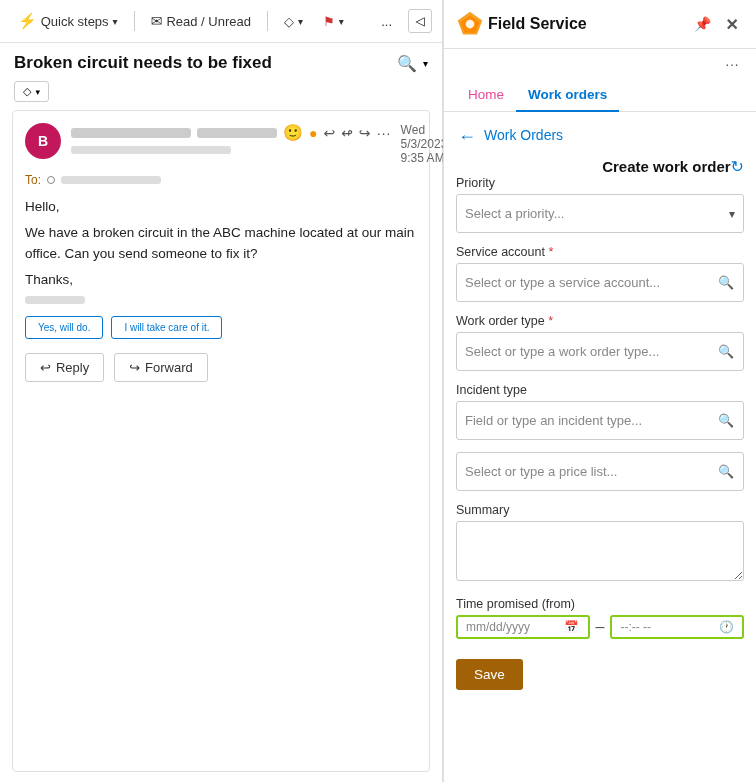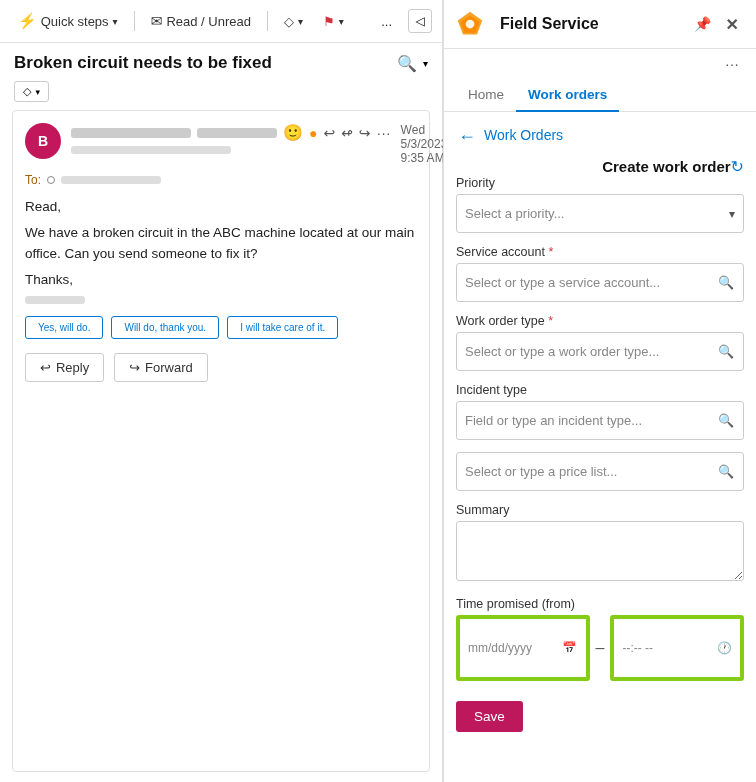--- a/index.html
+++ b/index.html
@@ -141,21 +141,21 @@
       flex-direction: column;
       background: #fff;
       border-left: 1px solid #e0e0e0;
     }
 
     .fs-header {
       display: flex;
       align-items: center;
       padding: 10px 12px;
       border-bottom: 1px solid #e0e0e0;
-      gap: 16px;
+      gap: 4px;
     }
     .fs-logo {
       width: 28px; height: 28px;
     }
     .fs-title {
       font-size: 16px;
       font-weight: 600;
       color: #111;
       flex: 1;
     }
@@ -172,21 +172,21 @@
 
     .fs-tabs {
       display: flex;
       border-bottom: 1px solid #e0e0e0;
       padding: 0 12px;
     }
     .fs-tab {
       padding: 8px 12px;
       font-size: 13.5px;
       cursor: pointer;
-      color: #737373;
+      color: #ec4899;
       border-bottom: 2px solid transparent;
       margin-bottom: -1px;
     }
     .fs-tab.active {
       color: #0078d4;
       border-bottom: 2.5px solid #0078d4;
       font-weight: 600;
     }
 
     .fs-content {
@@ -249,31 +249,31 @@
       min-height: 60px;
       resize: vertical;
       color: #333;
     }
 
     .time-row {
       display: flex; align-items: center; gap: 6px;
     }
     .time-input {
       flex: 1;
-      border: 4px solid #84cc16;
-      border-radius: 3px;
-      padding: 22px 8px;
+      border: 2px solid #84cc16;
+      border-radius: 3px;
+      padding: 3px 8px;
       font-size: 12px;
       color: #888;
       display: flex; align-items: center; justify-content: space-between;
     }
     .time-dash { color: #555; }
 
     .save-btn {
-      background: #be185d;
+      background: #a16207;
       color: #fff;
       border: none;
       border-radius: 3px;
       padding: 8px 18px;
       font-size: 13.5px;
       cursor: pointer;
       margin-top: 8px;
     }
 
     
@@ -349,29 +349,28 @@
       <div class="email-meta">Wed 5/3/2023 9:35 AM</div>
     </div>
 
     <div class="to-row">
       <span>To:</span>
       <span style="width:8px;height:8px;border-radius:50%;border:1px solid #888;display:inline-block;"></span>
       <div class="to-blur"></div>
     </div>
 
     <div class="email-text">
-      <p>Read,</p>
+      <p>Hello,</p>
       <p>We have a broken circuit in the ABC machine located at   our main office. Can you send someone to fix it?</p>
       <p>Thanks,</p>
       <div style="width:60px;height:8px;background:#ddd;border-radius:3px;margin-top:4px;"></div>
     </div>
 
     <div class="quick-reply-row">
       <button class="quick-reply-btn">Yes, will do.</button>
-      <button class="quick-reply-btn">Will do, thank you.</button>
       <button class="quick-reply-btn">I will take care of it.</button>
     </div>
 
     <div class="reply-forward-row">
       <button class="reply-btn">
         <span>↩</span>
         <span>Reply</span>
       </button>
       <button class="reply-btn">
         <span>↪</span>

